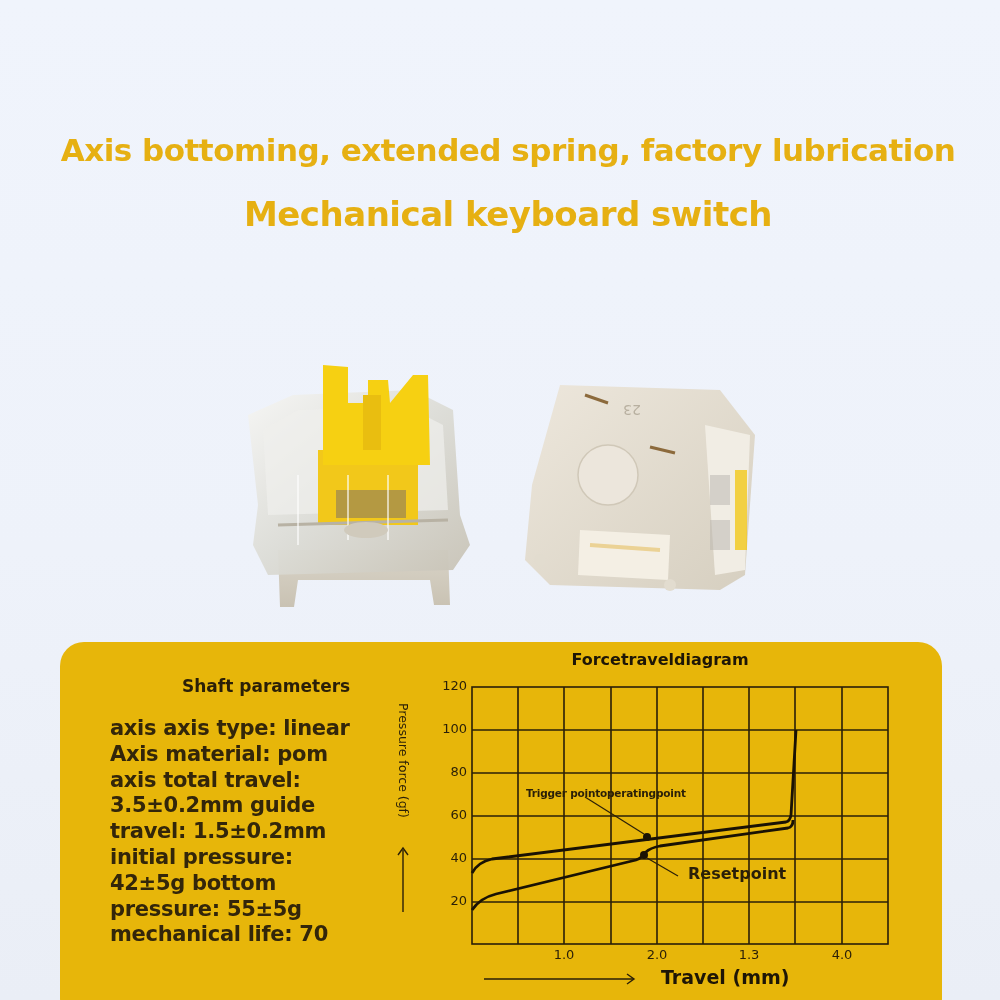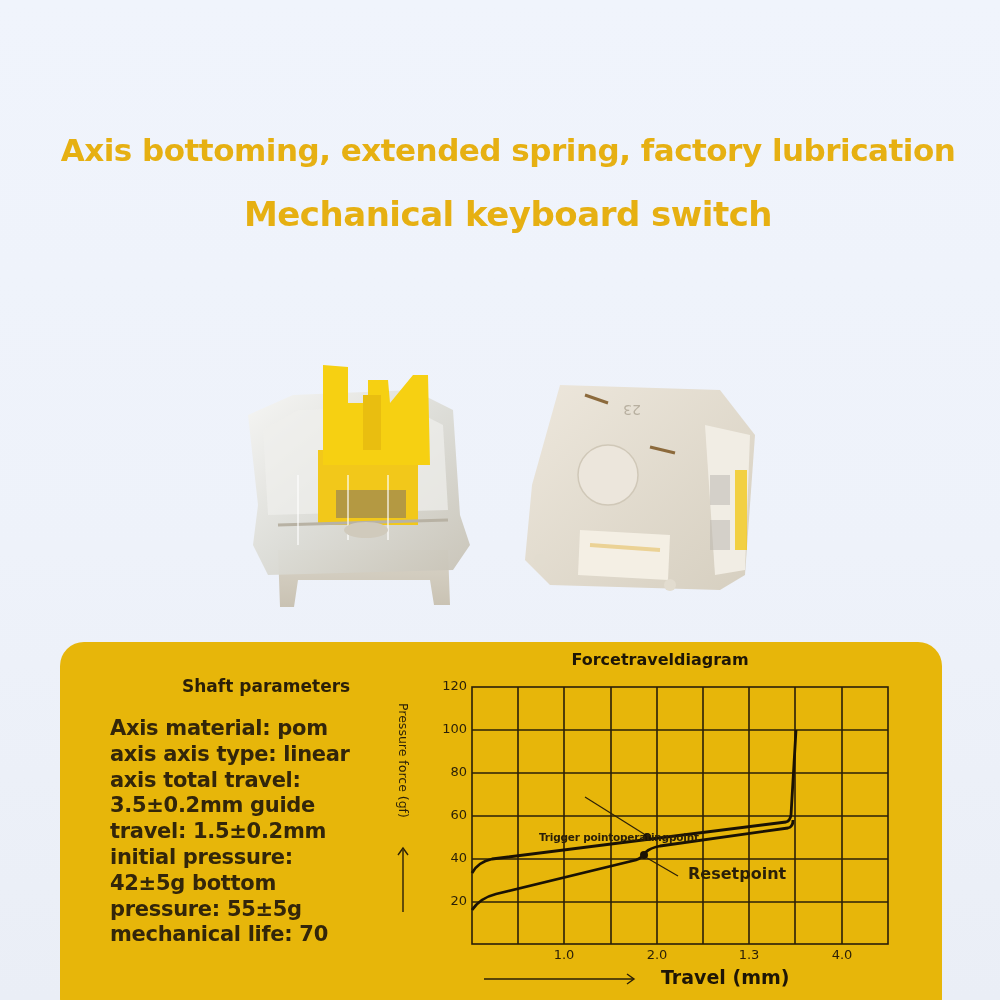--- a/index.html
+++ b/index.html
@@ -47,22 +47,22 @@
     .xtick { width:40px; text-align:center; top:947px; }
     .ylabel {
       position:absolute; left:396px; top:703px; writing-mode:vertical-rl;
       font-size:12.5px; color:#2a1f08; font-family:"DejaVu Sans", sans-serif;
     }
     .xlabel {
       position:absolute; left:661px; top:966px; font-size:19px; font-weight:bold;
       color:#1e1606; font-family:"DejaVu Sans", sans-serif;
     }
     .annot-trigger {
-      position:absolute; left:539px; top:787px; font-size:10.5px; font-weight:bold;
-      color:#2a1f08; font-family:"DejaVu Sans", sans-serif; letter-spacing:-0.2px;margin-top:44px;
+      position:absolute; left:526px; top:787px; font-size:10.5px; font-weight:bold;
+      color:#2a1f08; font-family:"DejaVu Sans", sans-serif; letter-spacing:-0.2px;
     }
     .annot-reset {
       position:absolute; left:688px; top:864px; font-size:16px; font-weight:bold;
       color:#2a1f08; font-family:"DejaVu Sans", sans-serif;
     }
   </style>
 </head>
 <body>
 
 <div class="headline l1">Axis bottoming, extended spring, factory lubrication</div>
@@ -123,22 +123,22 @@
     <path d="M70 170 L140 175" stroke="#e8c674" stroke-width="4" opacity="0.7"></path>
     <circle cx="20" cy="185" r="6" fill="#e2dccf"></circle>
     <circle cx="150" cy="210" r="6" fill="#e2dccf"></circle>
   </svg>
 </div>
 
 <div class="panel"></div>
 
 <div class="params-title">Shaft parameters</div>
 <div class="params-list">
+  <div>axis axis type: linear</div>
   <div>Axis material: pom</div>
-  <div>axis axis type: linear</div>
   <div>axis total travel:</div>
   <div>3.5±0.2mm guide</div>
   <div>travel: 1.5±0.2mm</div>
   <div>initial pressure:</div>
   <div>42±5g bottom</div>
   <div>pressure: 55±5g</div>
   <div>mechanical life: 70</div>
 </div>
 
 <div class="chart-title">Forcetraveldiagram</div>

